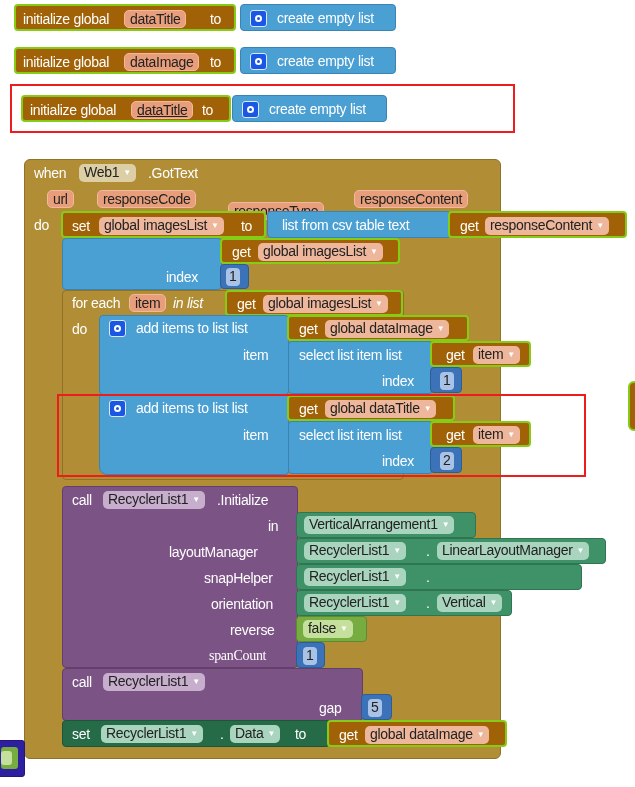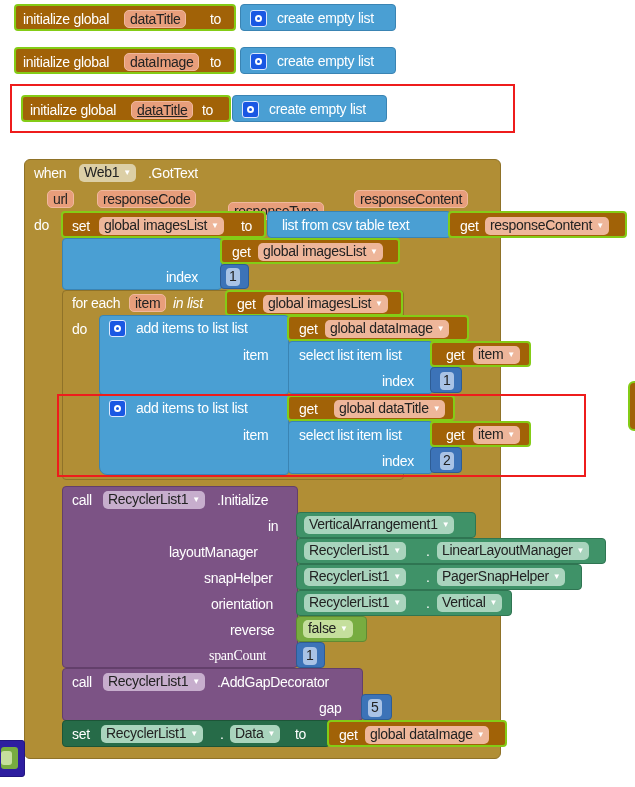--- a/index.html
+++ b/index.html
@@ -133,21 +133,21 @@
   <span class="field f-num" style="left:9px;top:4px;">1</span>
 </div>
 
 <div class="blk blue" style="left:99px;top:395px;width:190px;height:80px;border-radius:0 0 4px 8px;">
   <span class="gear" style="left:9px;top:4px;"></span>
   <span class="txt" style="left:36px;top:3px;">add items to list   list</span>
   <span class="txt" style="left:143px;top:30px;">item</span>
 </div>
 <div class="blk orange" style="left:287px;top:395px;width:168px;height:26px;">
   <span class="txt" style="left:10px;top:3px;">get</span>
-  <span class="field f-orange2" style="left:36px;top:3px;margin-left:9px;"><span>global dataTitle</span><span class="dd">▼</span></span>
+  <span class="field f-orange2" style="left:36px;top:3px;"><span>global dataTitle</span><span class="dd">▼</span></span>
 </div>
 <div class="blk blue" style="left:288px;top:421px;width:145px;height:53px;">
   <span class="txt" style="left:10px;top:4px;">select list item  list</span>
   <span class="txt" style="left:93px;top:30px;">index</span>
 </div>
 <div class="blk orange" style="left:430px;top:421px;width:101px;height:26px;">
   <span class="txt" style="left:14px;top:3px;">get</span>
   <span class="field f-orange2" style="left:41px;top:3px;"><span>item</span><span class="dd">▼</span></span>
 </div>
 <div class="blk mathblue" style="left:430px;top:447px;width:32px;height:26px;">
@@ -172,38 +172,36 @@
   <span class="field f-green" style="left:7px;top:3px;"><span>VerticalArrangement1</span><span class="dd">▼</span></span>
 </div>
 <div class="blk green" style="left:296px;top:538px;width:310px;height:26px;">
   <span class="field f-green" style="left:7px;top:3px;"><span>RecyclerList1</span><span class="dd">▼</span></span>
   <span class="txt" style="left:129px;top:3px;">.</span>
   <span class="field f-green" style="left:140px;top:3px;"><span>LinearLayoutManager</span><span class="dd">▼</span></span>
 </div>
 <div class="blk green" style="left:296px;top:564px;width:286px;height:26px;">
   <span class="field f-green" style="left:7px;top:3px;"><span>RecyclerList1</span><span class="dd">▼</span></span>
   <span class="txt" style="left:129px;top:3px;">.</span>
-  <span class="field f-green" style="left:140px;top:3px;"><span>PagerSnapHelper</span><span class="dd">▼</span></span>
 </div>
 <div class="blk green" style="left:296px;top:590px;width:216px;height:26px;">
   <span class="field f-green" style="left:7px;top:3px;"><span>RecyclerList1</span><span class="dd">▼</span></span>
   <span class="txt" style="left:129px;top:3px;">.</span>
   <span class="field f-green" style="left:140px;top:3px;"><span>Vertical</span><span class="dd">▼</span></span>
 </div>
 <div class="blk lime" style="left:296px;top:616px;width:71px;height:26px;">
   <span class="field f-lime" style="left:6px;top:3px;"><span>false</span><span class="dd">▼</span></span>
 </div>
 <div class="blk mathblue" style="left:296px;top:642px;width:29px;height:26px;">
   <span class="field f-num" style="left:6px;top:4px;">1</span>
 </div>
 
 <div class="blk purple" style="left:62px;top:668px;width:301px;height:53px;">
   <span class="txt" style="left:9px;top:4px;">call</span>
   <span class="field f-purple" style="left:40px;top:4px;"><span>RecyclerList1</span><span class="dd">▼</span></span>
-  <span class="txt" style="left:154px;top:4px;">.AddGapDecorator</span>
   <span class="txt" style="left:256px;top:30px;">gap</span>
 </div>
 <div class="blk mathblue" style="left:361px;top:694px;width:31px;height:26px;">
   <span class="field f-num" style="left:6px;top:4px;">5</span>
 </div>
 
 <div class="blk dkgreen" style="left:62px;top:720px;width:268px;height:27px;">
   <span class="txt" style="left:9px;top:4px;">set</span>
   <span class="field f-green" style="left:38px;top:4px;"><span>RecyclerList1</span><span class="dd">▼</span></span>
   <span class="txt" style="left:157px;top:4px;">.</span>

